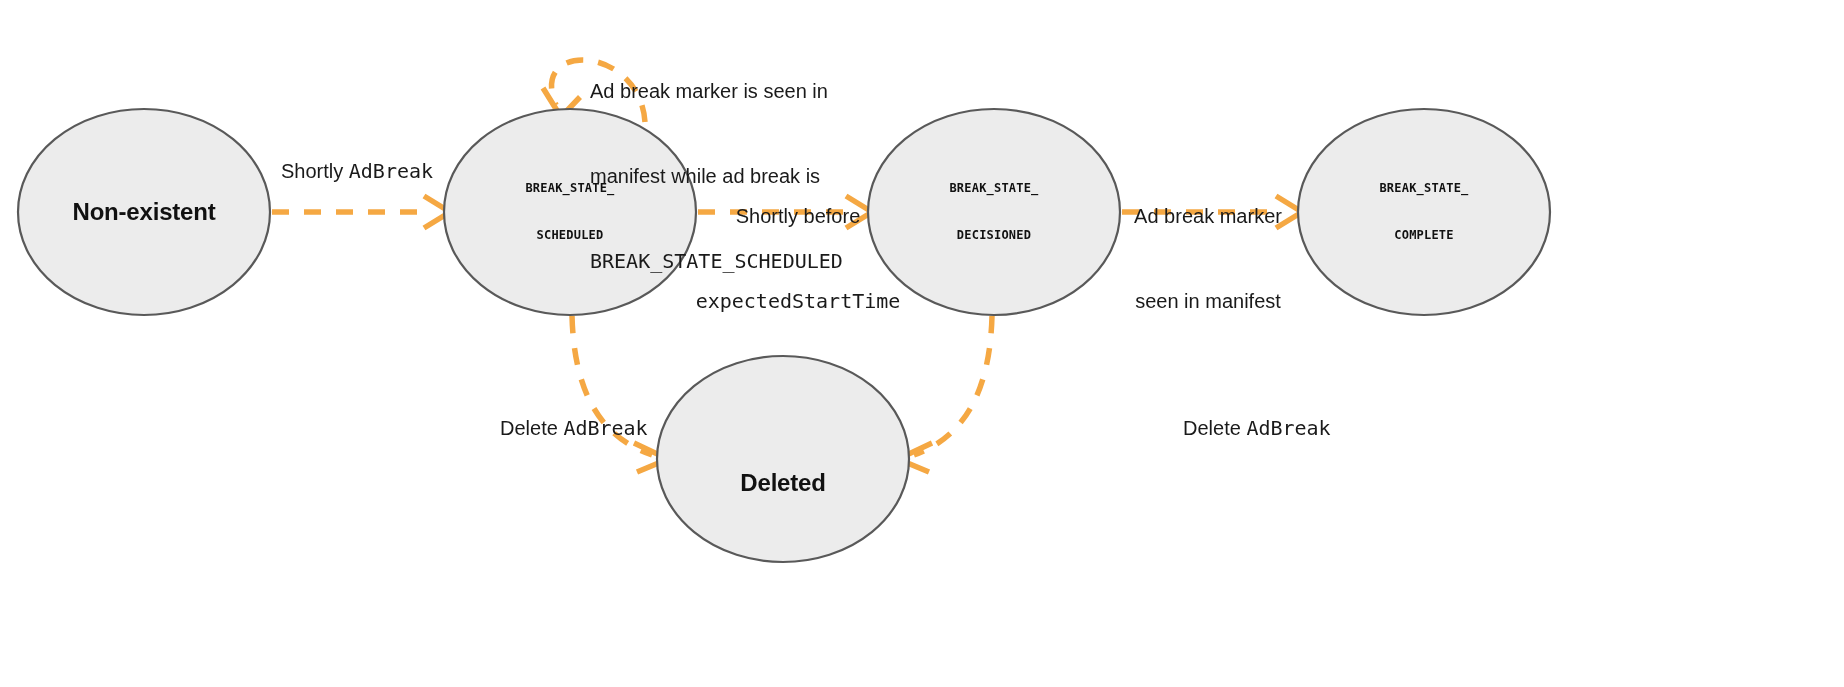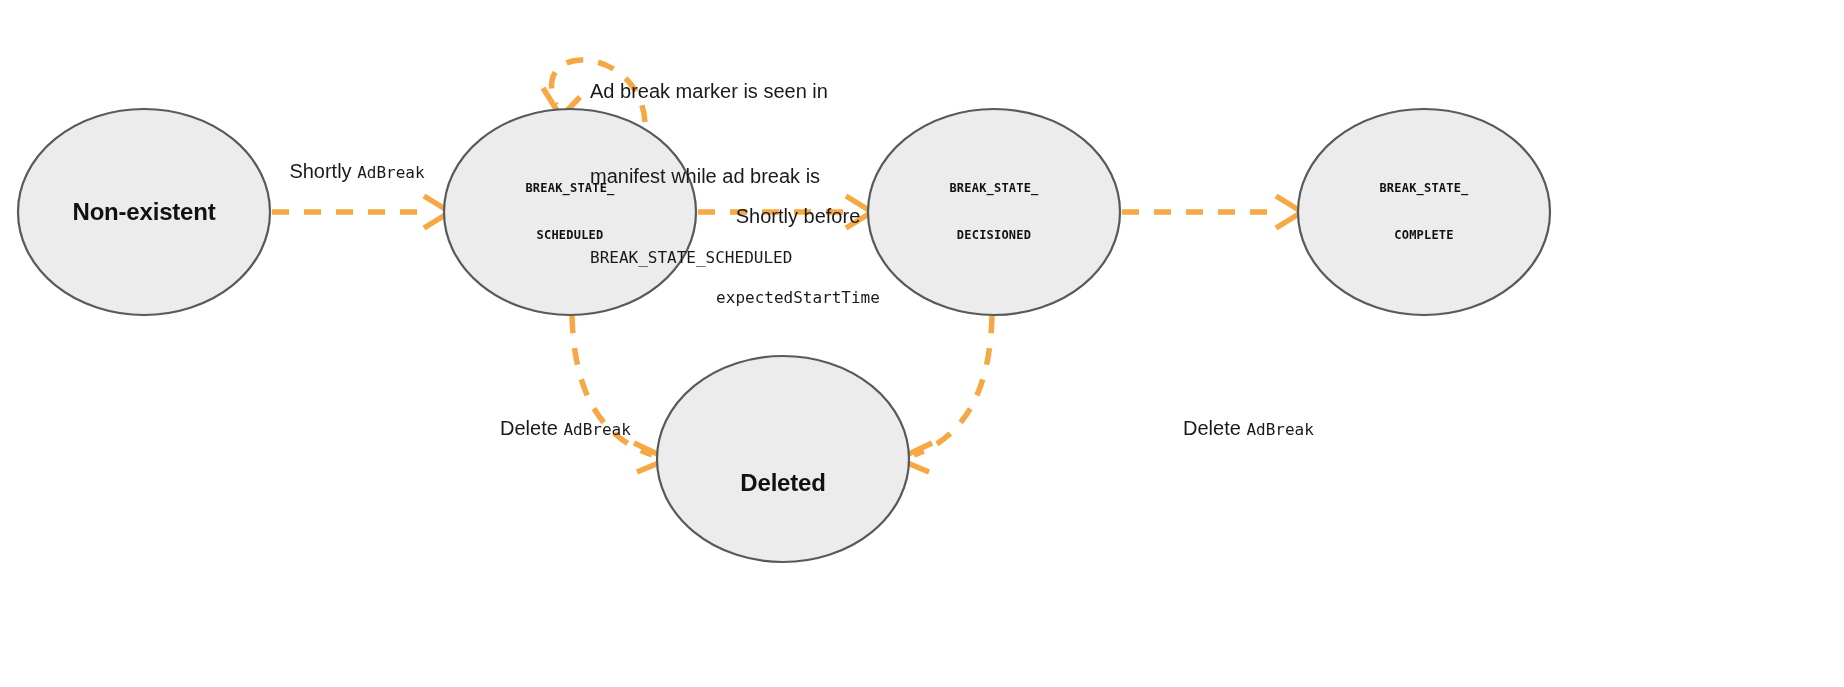--- a/index.html
+++ b/index.html
@@ -68,21 +68,21 @@
     position: absolute;
     color: #1a1a1a;
     font-family: "Liberation Sans", sans-serif;
     font-size: 20px;
     line-height: 1.42;
     white-space: pre;
     pointer-events: none;
   }
   .edge-label .mono {
     font-family: "DejaVu Sans Mono", "Liberation Mono", monospace;
-    font-size: 16px;
+    font-size: 20px;
     letter-spacing: 0px;
   }
   .edge-label.ctr { transform: translateX(-50%); text-align: center; }
   .edge-label.lft { text-align: left; }
 </style>
 </head>
 <body>
 
 <div id="diagram-root">
 
@@ -150,18 +150,22 @@
     <div>Ad break marker is seen in</div>
     <div>manifest while ad break is</div>
     <div class="mono">BREAK_STATE_SCHEDULED</div>
   </div>
 
   <div class="edge-label ctr" style="left:783px; top:145px;margin-left:15px;">
     <div>Shortly before</div>
     <div class="mono">expectedStartTime</div>
   </div>
 
+  <div class="edge-label ctr" style="left:1208px; top:145px;">
+    <div>Ad break marker</div>
+    <div>seen in manifest</div>
+  </div>
 
   <div class="edge-label lft" style="left:500px; top:414px;"><span>Delete </span><span class="mono">AdBreak</span></div>
 
   <div class="edge-label lft" style="left:1183px; top:414px;"><span>Delete </span><span class="mono">AdBreak</span></div>
 
 </div>
 
 </body></html>

